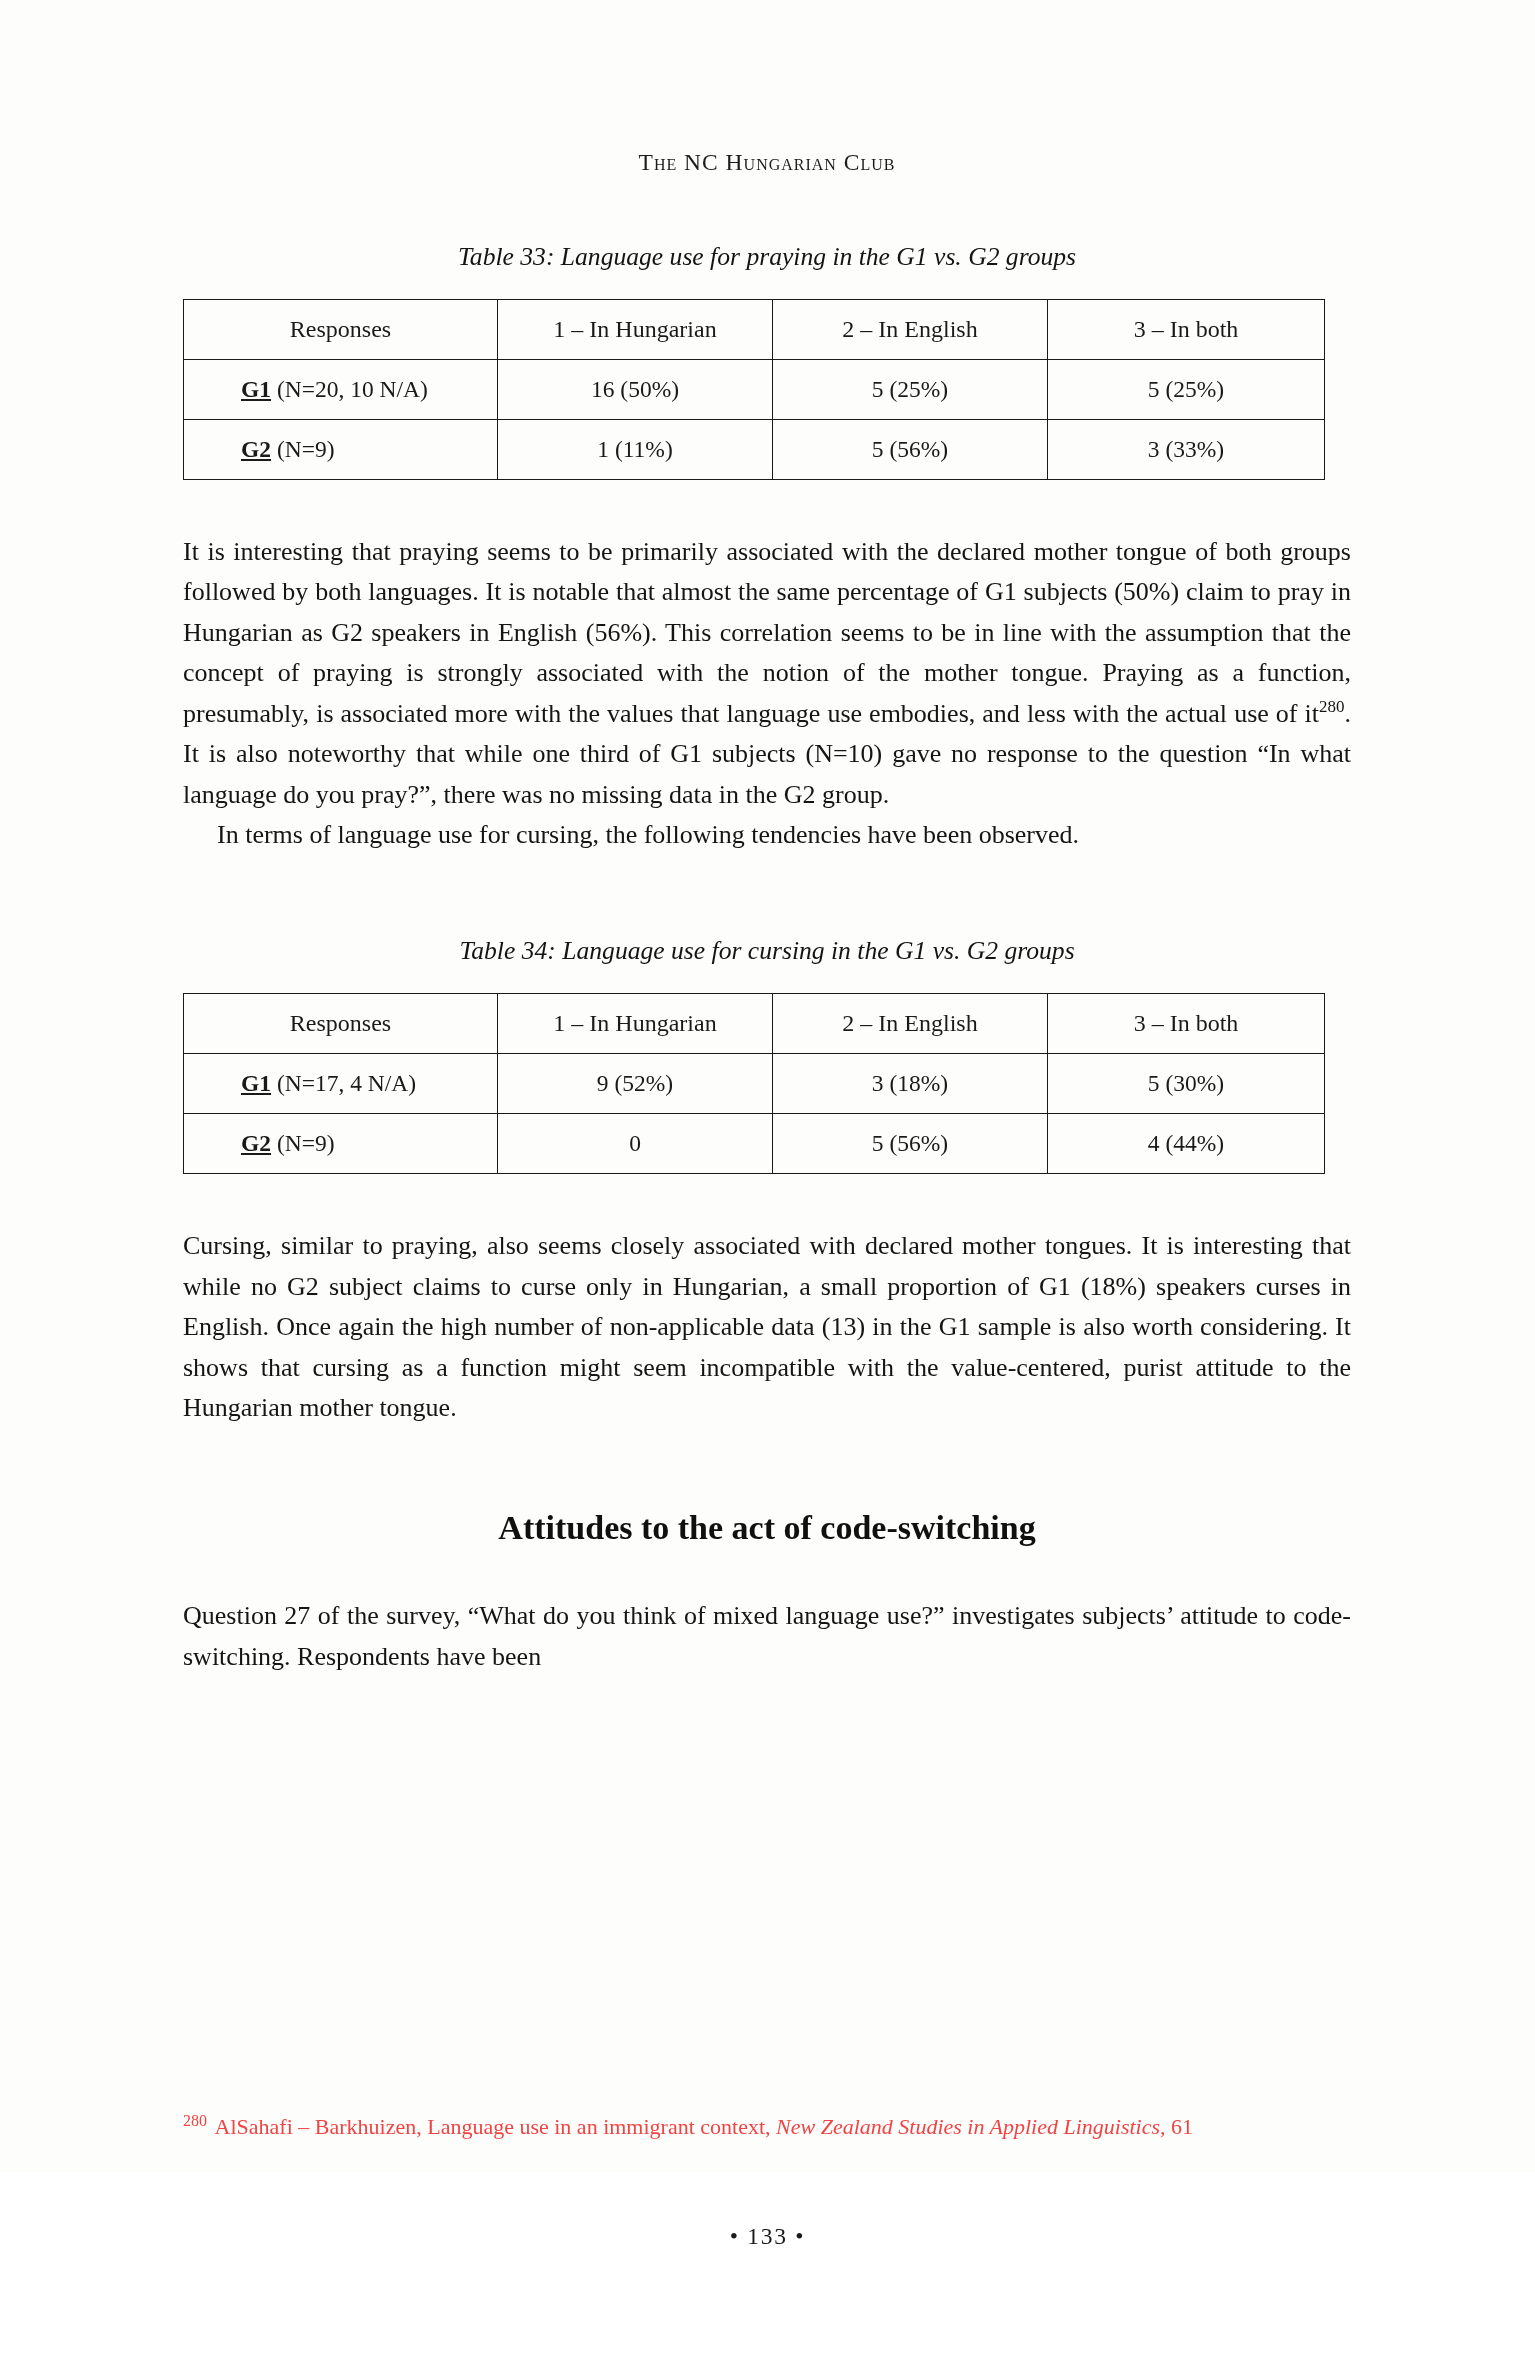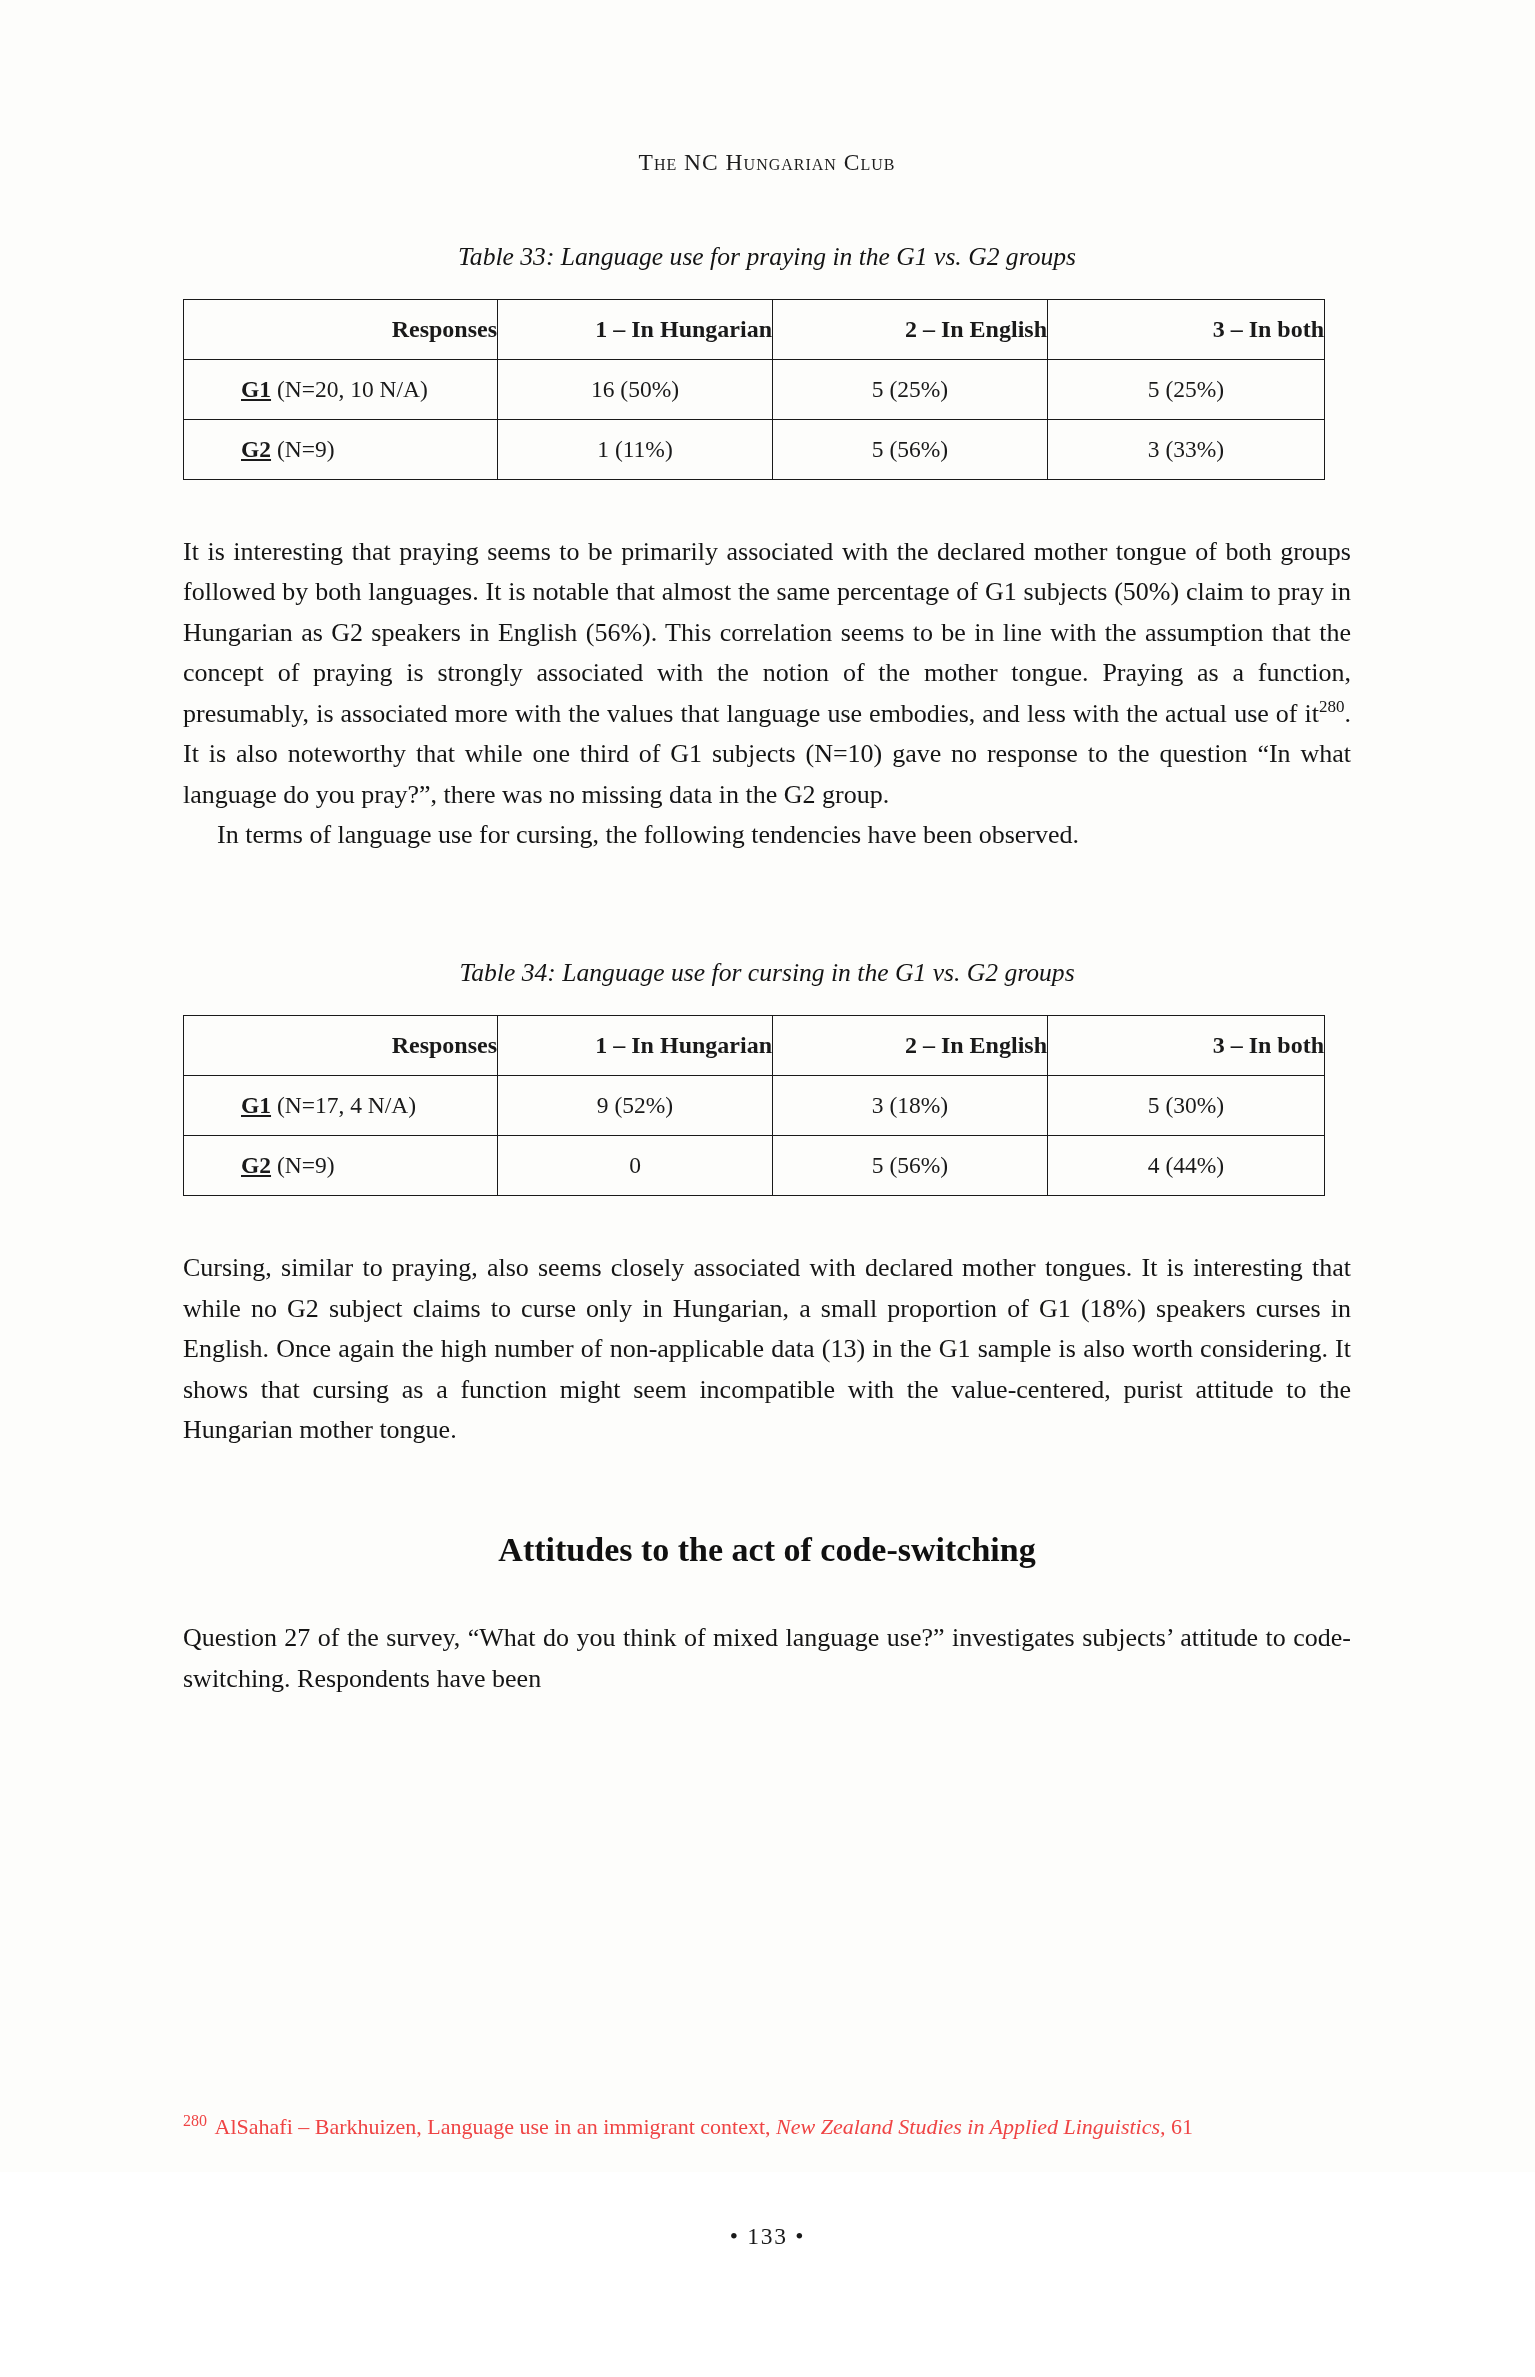--- a/index.html
+++ b/index.html
@@ -41,43 +41,42 @@
   }
 
   
   .table-caption {
     text-align: center;
     font-style: italic;
     font-size: 25.6px;
     color: #141414;
   }
   .caption-1 { margin-top: 66px; }
-  .caption-2 { margin-top: 103px; }
+  .caption-2 { margin-top: 81px; }
 
   
   table.data-table {
     border-collapse: collapse;
     margin-top: 27px;
     margin-left: 0px;
     width: 1141px;
     table-layout: fixed;
   }
   table.data-table td, table.data-table th {
     border: 1.3px solid #1a1a1a;
     text-align: center;
     font-size: 23.5px;
     padding: 0;
     height: 59px;
     vertical-align: middle;
     font-weight: normal;
   }
   table.data-table thead th {
-    font-weight: bold;
+    font-weight: normal;
     font-size: 24px;
-    text-align: right;
   }
   table.data-table td.row-head {
     text-align: left;
     padding-left: 57px;
   }
   table.data-table td.row-head b {
     font-weight: bold;
     text-decoration: underline;
   }
   col.c1 { width: 314px; }

